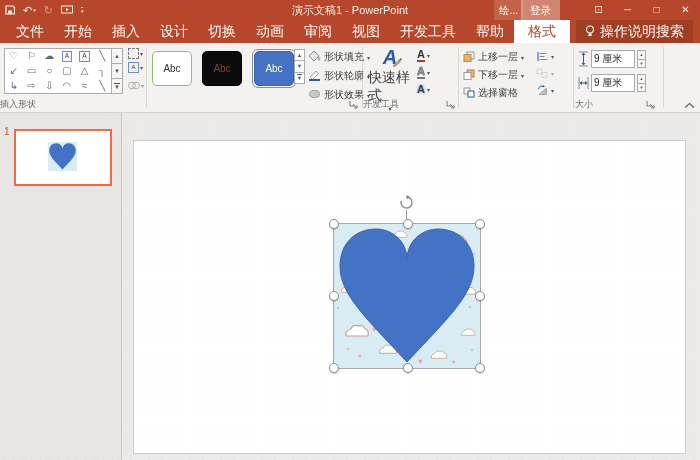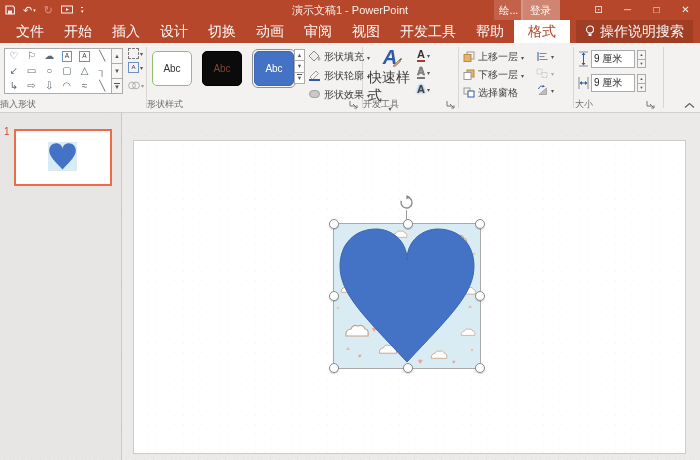--- a/index.html
+++ b/index.html
@@ -259,21 +259,20 @@
               <rect x="1.5" y="2.5" width="10" height="7" rx="3.5" fill="#C9C9C9" stroke="#8a8a8a" stroke-width=".7"></rect>
             </svg>
         </span>
         <span>形状效果</span>
           <span class="car">▾</span>
       </div>
       <svg class="launcher" style="right:4px" width="9" height="9">
           <path d="M1 1 v5 h5" fill="none" stroke="#777"></path>
           <path d="M4 4 l4 4 M8 5.2 V8 H5.2" fill="none" stroke="#777"></path>
         </svg>
-      <div class="glabel" style="right:14px">形状样式</div>
     </div>
 
     <div class="g" style="left:363px;width:95px">
       <div class="bigA">
         <span style="position:relative">
           <span class="a">A</span>
           <svg width="10" height="10" style="position:absolute;left:9px;top:10px">
               <path d="M1 9 L7 3 L8.5 4.5 L2.5 10 Z" fill="#C9A281" stroke="#8a6a4a" stroke-width=".6"></path>
               <path d="M7 3 l2 -2 1 1 -2 2 Z" fill="#555"></path>
             </svg>

